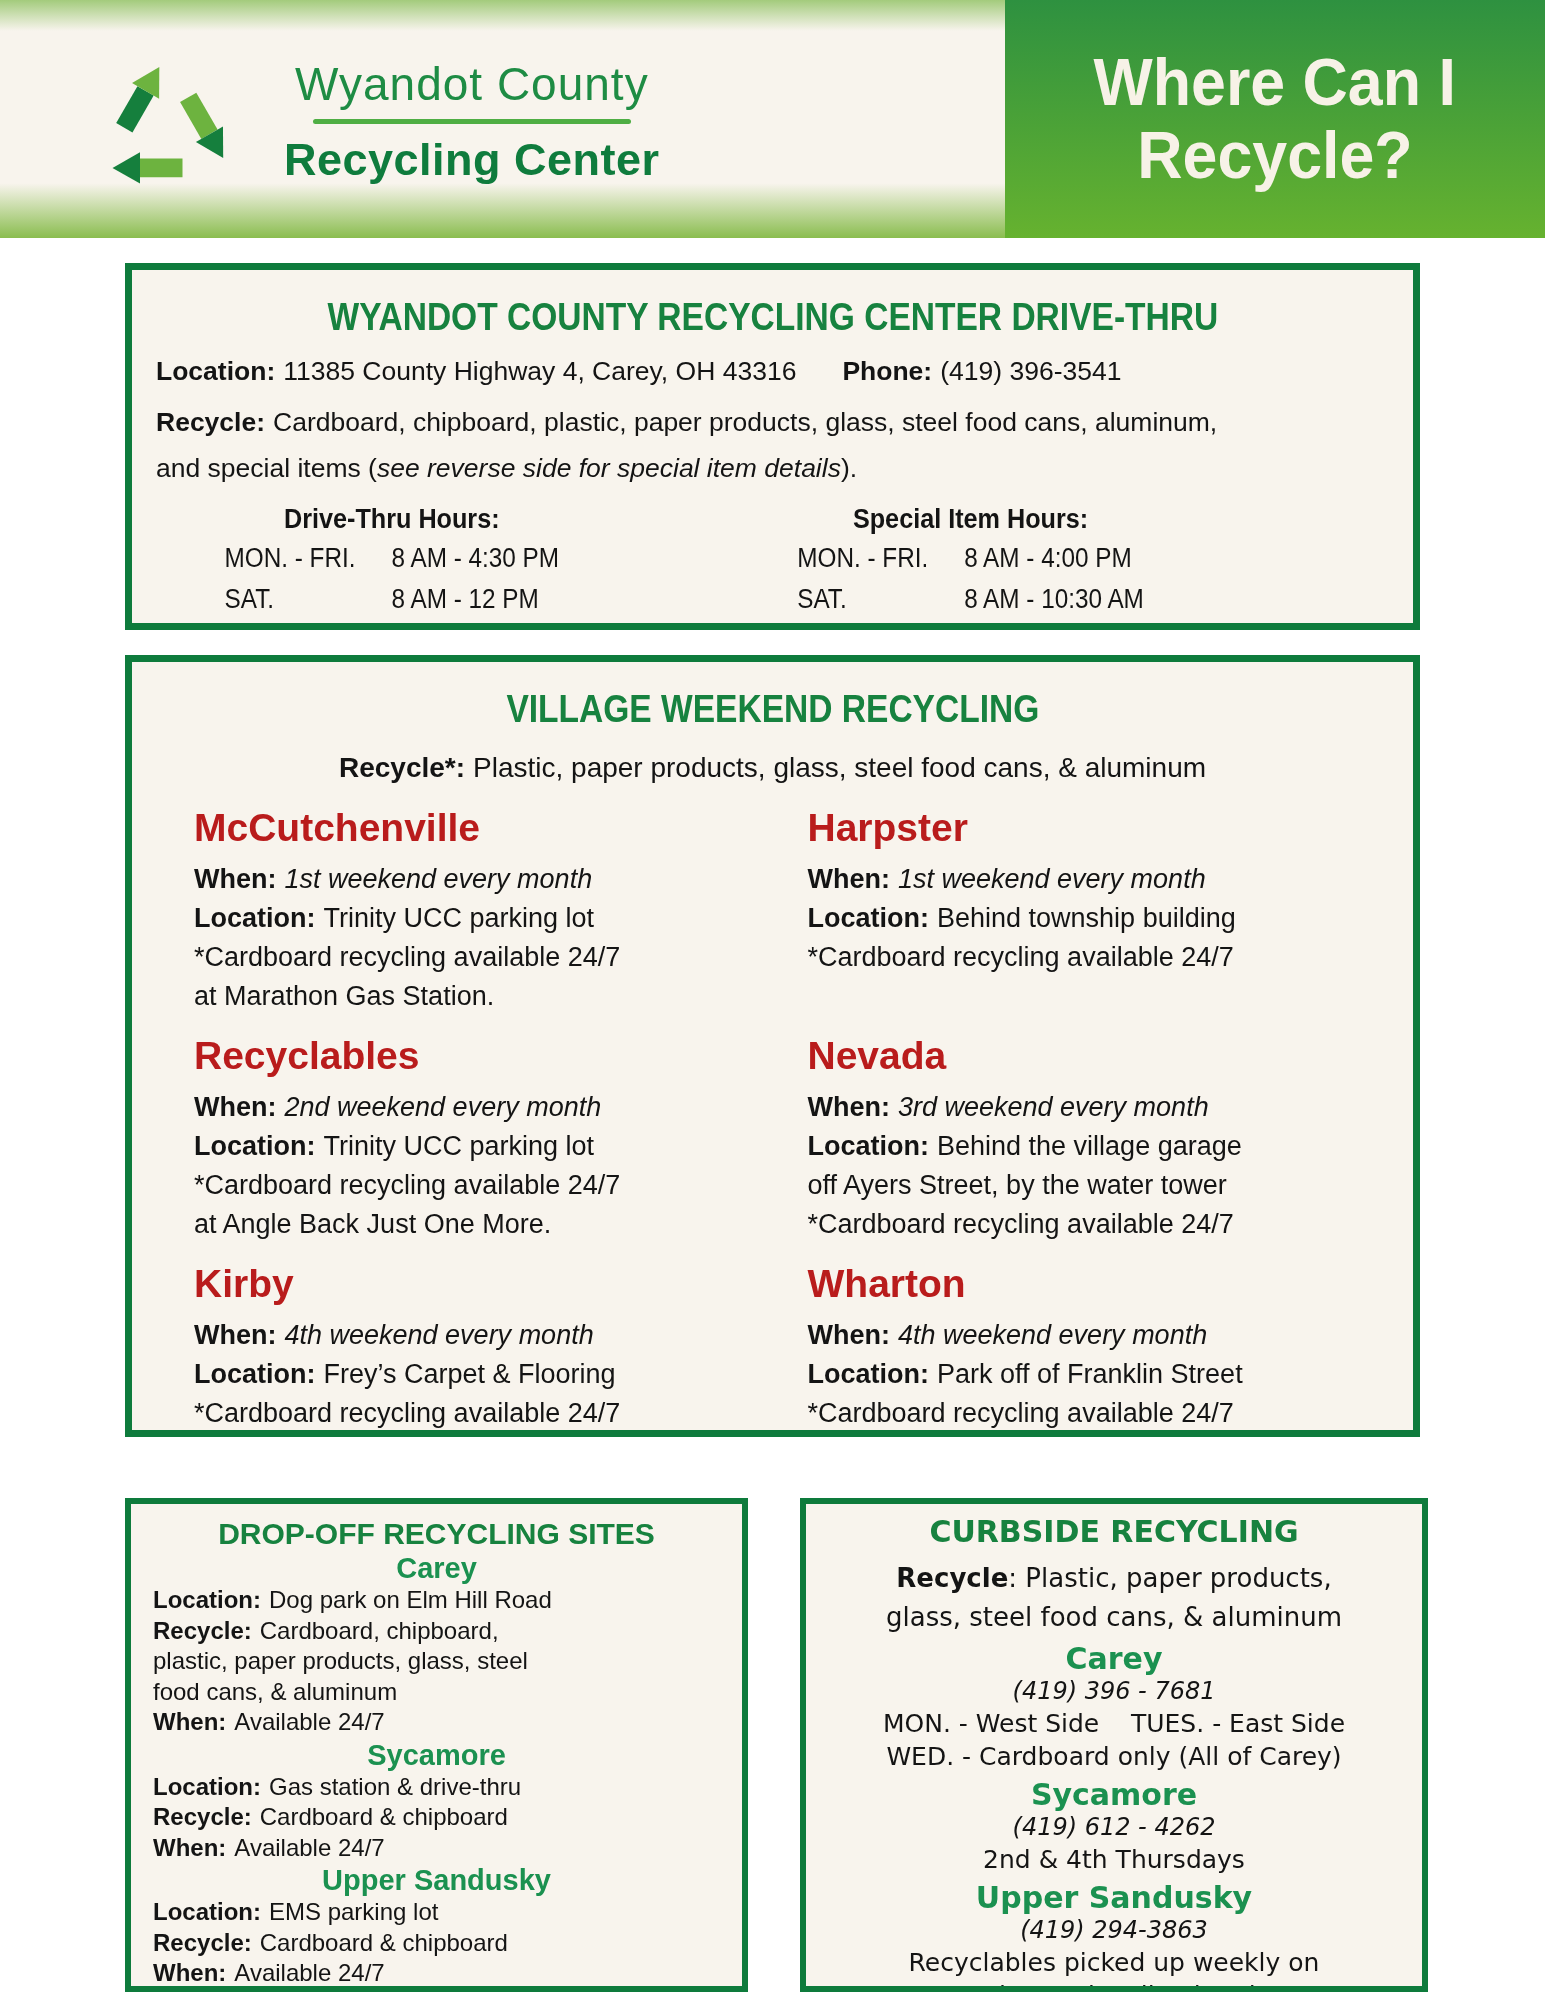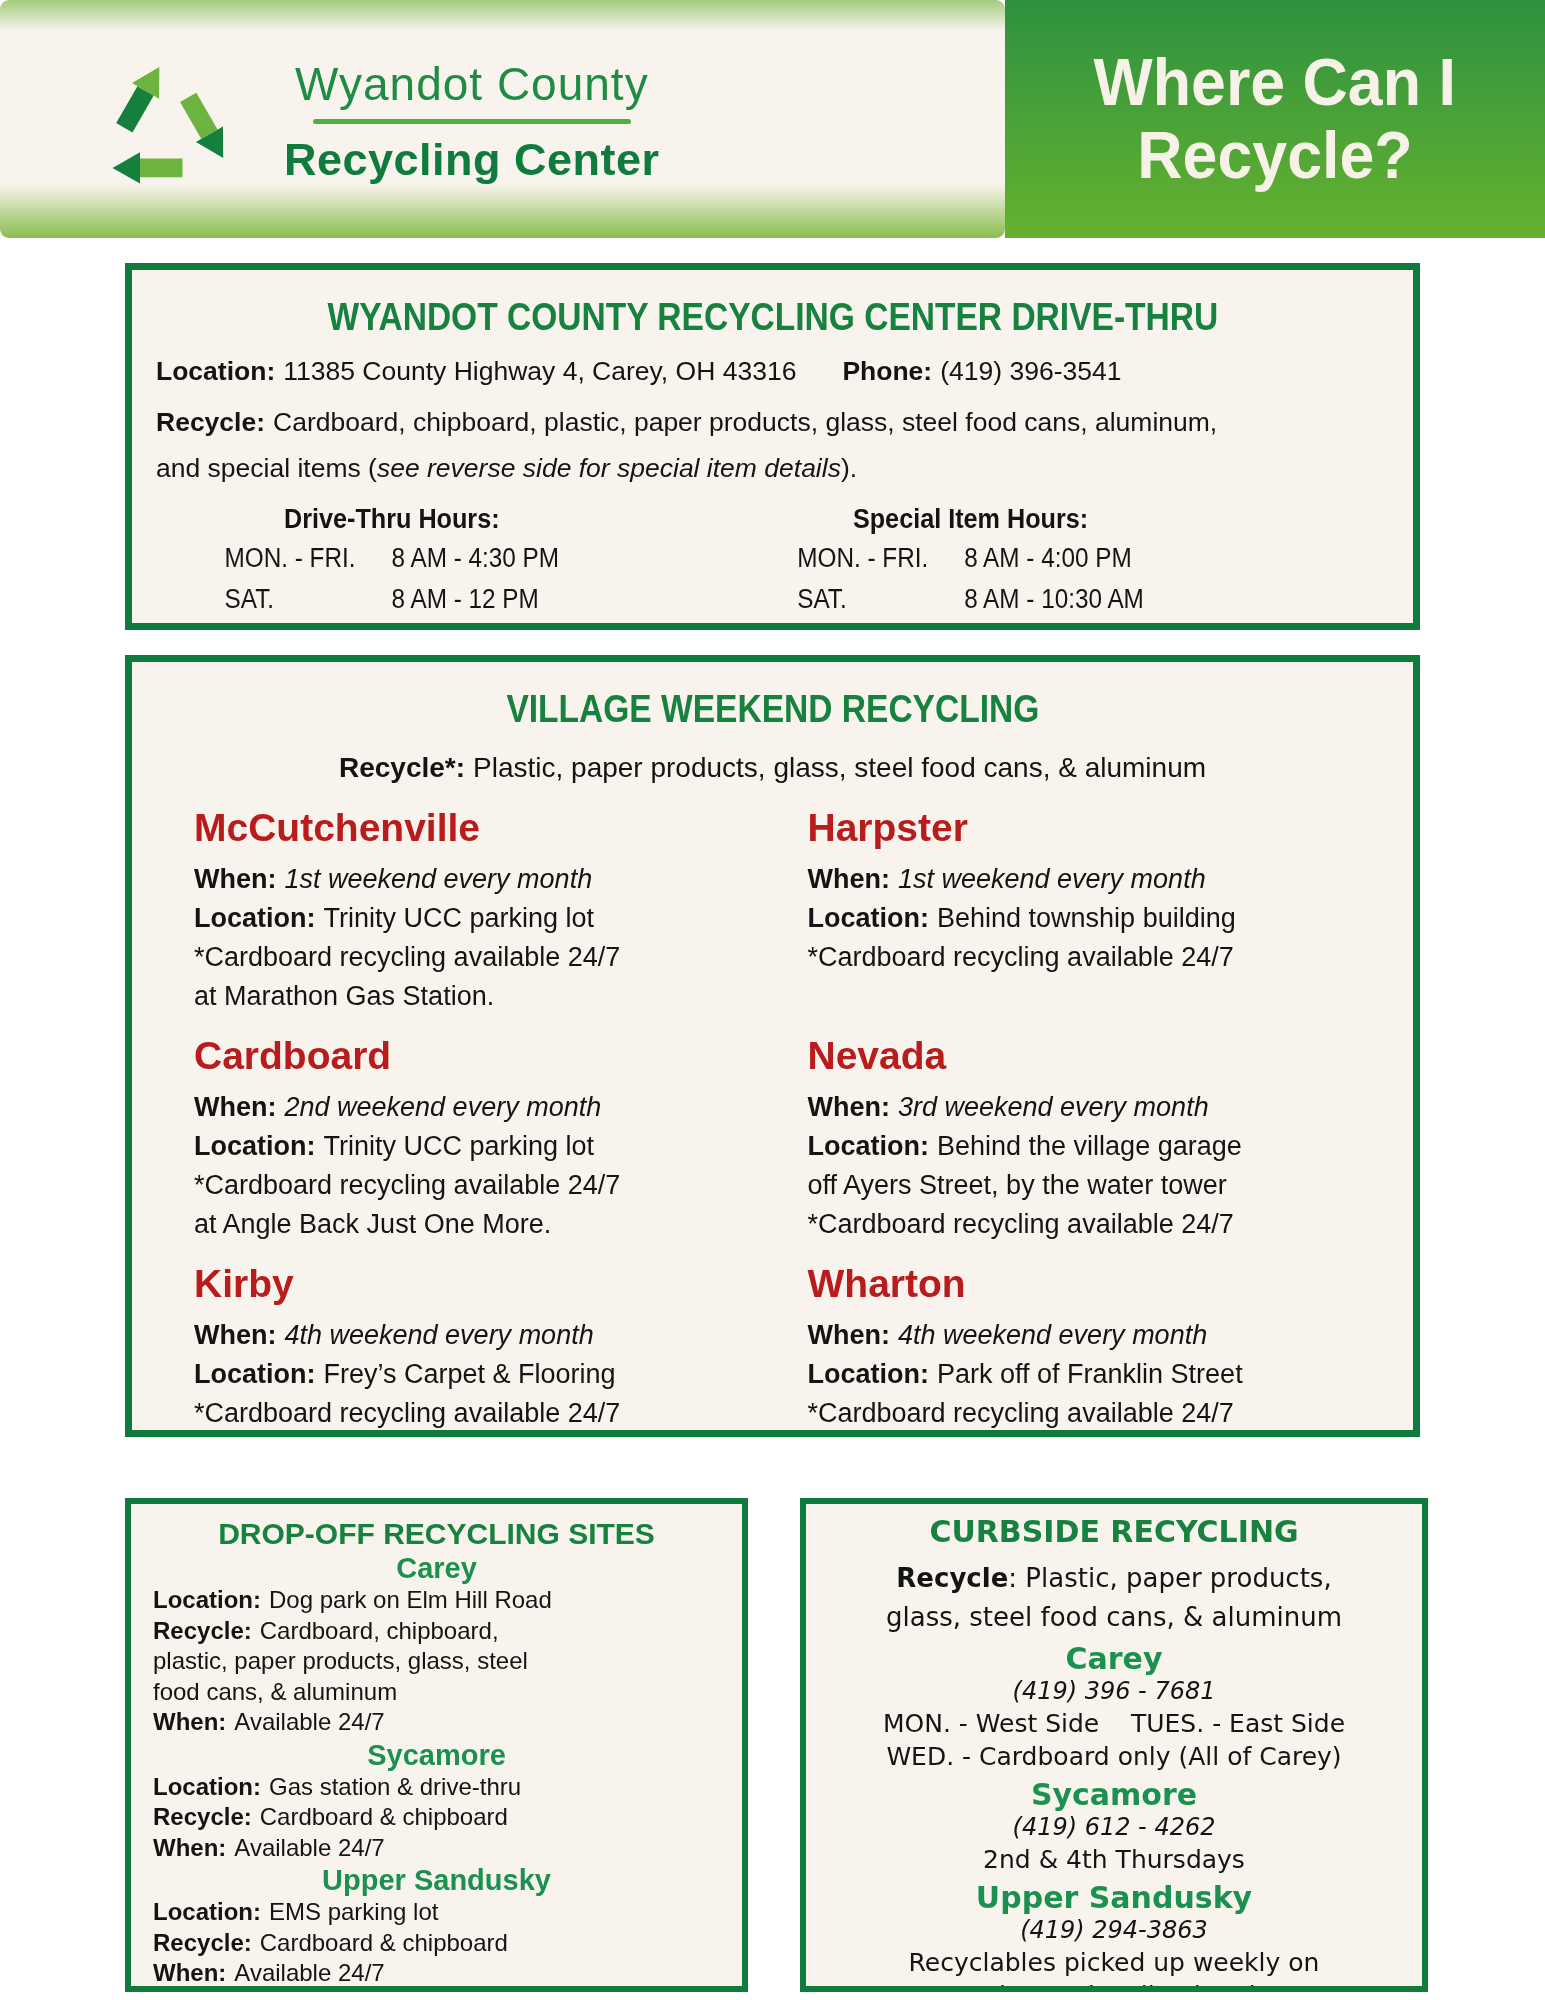--- a/index.html
+++ b/index.html
@@ -5,21 +5,20 @@
   html,body{margin:0;padding:0;}
   body{
     width:1545px;height:2000px;overflow:hidden;background:#ffffff;
     font-family:"Liberation Sans",sans-serif;color:#141414;
   }
   
   .header{display:flex;height:238px;}
   .header-left{
     flex:1;display:flex;align-items:center;
     background:linear-gradient(180deg,#a3cb7c 0%,#f8f4ed 13%,#f8f4ed 77%,#8abd4f 100%);
-    border-radius:9px;
   }
   .logo{margin:14px 0 0 90px;flex:0 0 auto;}
   .brand{margin-left:44px;text-align:center;margin-top:4px;}
   .brand-line1{font-size:46px;color:#1e8c44;font-weight:400;letter-spacing:1px;}
   .brand-rule{height:5px;width:318px;background:#4fae44;margin:8px auto 10px auto;border-radius:3px;}
   .brand-line2{font-size:45px;color:#0f7c3d;font-weight:700;letter-spacing:.5px;}
   .header-right{
     width:540px;background:linear-gradient(180deg,#2e9140 0%,#66b22f 100%);
     color:#f7f2e7;display:flex;flex-direction:column;justify-content:center;align-items:center;
     font-weight:700;font-size:66px;line-height:1.1;text-align:center;
@@ -145,21 +144,21 @@
     </div>
 
     <div class="village">
       <div class="v-name">Harpster</div>
       <div class="v-line"><b class="lab">When:</b><i>1st weekend every month</i></div>
       <div class="v-line"><b class="lab">Location:</b><span class="pre">Behind township building</span></div>
       <div class="v-line pre">*Cardboard recycling available 24/7</div>
     </div>
 
     <div class="village">
-      <div class="v-name">Cardboard</div>
+      <div class="v-name">Recyclables</div>
       <div class="v-line"><b class="lab">When:</b><i>2nd weekend every month</i></div>
       <div class="v-line"><b class="lab">Location:</b><span class="pre">Trinity UCC parking lot</span></div>
       <div class="v-line pre">*Cardboard recycling available 24/7
 at Angle Back Just One More.</div>
     </div>
 
     <div class="village">
       <div class="v-name">Nevada</div>
       <div class="v-line"><b class="lab">When:</b><i>3rd weekend every month</i></div>
       <div class="v-line"><b class="lab">Location:</b><span class="pre">Behind the village garage

